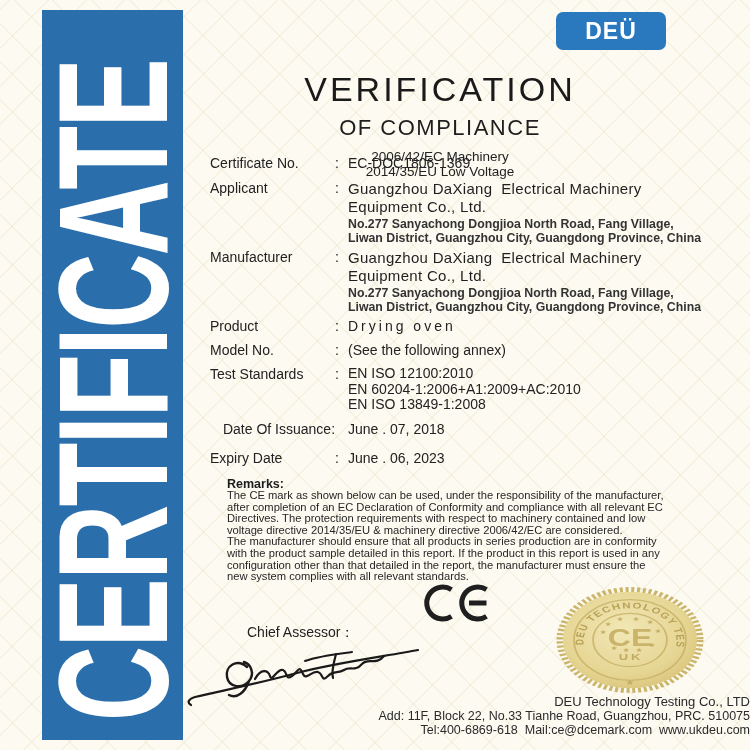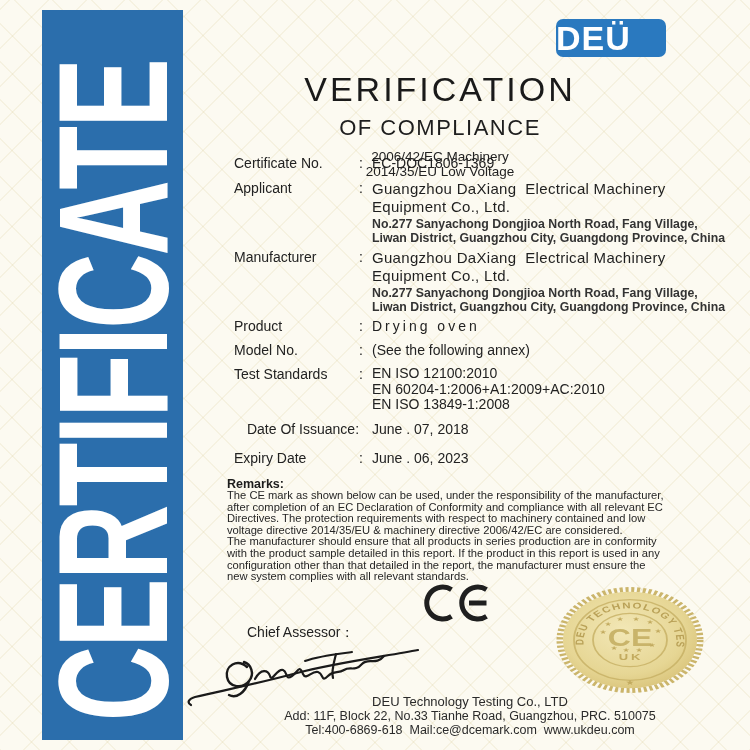--- a/index.html
+++ b/index.html
@@ -18,53 +18,53 @@
     transform-origin:0 0;transform:rotate(-90deg);
     display:flex;align-items:center;overflow:hidden;
   }
   .banner-text span{
     display:inline-block;transform:scaleX(.67);transform-origin:0 50%;
     font-size:156px;font-weight:bold;color:#fff;letter-spacing:-3px;
     padding-left:28px;white-space:nowrap;line-height:1;
   }
   
   .logo{
-    position:absolute;left:556px;top:19px;width:110px;height:38px;border-radius:7px;
-    background:#2A79BF;color:#fff;font-weight:bold;font-size:34px;letter-spacing:1px;
-    display:flex;align-items:center;
+    position:absolute;left:556px;top:12px;width:110px;height:38px;border-radius:7px;
+    background:#2A79BF;color:#fff;font-weight:bold;font-size:23px;letter-spacing:1px;
+    display:flex;align-items:center;justify-content:center;
   }
   
   .titles{position:absolute;left:185px;top:70px;width:510px;text-align:center;}
   .t-main{font-size:34px;letter-spacing:3px;color:#1a1a1a;}
   .t-sub{font-size:22px;letter-spacing:1.5px;margin-top:6px;color:#1e1e1e;}
   .t-dir{font-size:13.5px;line-height:14.5px;color:#222;}
   .t-dir.first{margin-top:9px;}
   
-  .row{position:absolute;left:234px;display:flex;font-size:14px;color:#222;}
+  .row{position:absolute;left:210px;display:flex;font-size:14px;color:#222;}
   .lbl{width:125px;flex-shrink:0;}
   .cl{width:13px;flex-shrink:0;}
   .val{white-space:pre;}
   .name-line{font-size:15px;line-height:17.5px;letter-spacing:.3px;white-space:pre;color:#1f1f1f;}
   .addr-line{font-size:12.3px;line-height:14px;color:#333;white-space:pre;font-weight:bold;}
   .addr-gap{height:2px;}
   .std-line{font-size:14px;line-height:15.6px;white-space:pre;}
   .spaced{letter-spacing:3px;}
   .lbl-wide{width:138px;flex-shrink:0;text-align:center;}
   .remarks-lbl{position:absolute;left:227px;top:477px;font-size:12.5px;font-weight:bold;color:#1c1c1c;}
   .para{position:absolute;left:227px;top:490px;width:520px;font-size:11.2px;line-height:11.6px;color:#262626;}
   .para div{white-space:nowrap;}
   
   .ce{position:absolute;left:424px;top:583px;}
   
   .seal{position:absolute;left:548px;top:582px;}
   
   .assessor{position:absolute;left:247px;top:624px;font-size:14px;color:#222;}
   .sig{position:absolute;left:185px;top:645px;}
   
-  .footer{position:absolute;left:190px;top:694px;width:560px;text-align:center;color:#2a2a2a;}
+  .footer{position:absolute;left:190px;top:694px;width:560px;text-align:right;color:#2a2a2a;}
   .f-company{font-size:13px;line-height:15px;white-space:pre;}
   .f-line{font-size:12.5px;line-height:14px;white-space:pre;}
 </style>
 </head>
 <body>
 
 <div id="page">
 
   <div class="banner"></div>
   <div class="banner-text">

